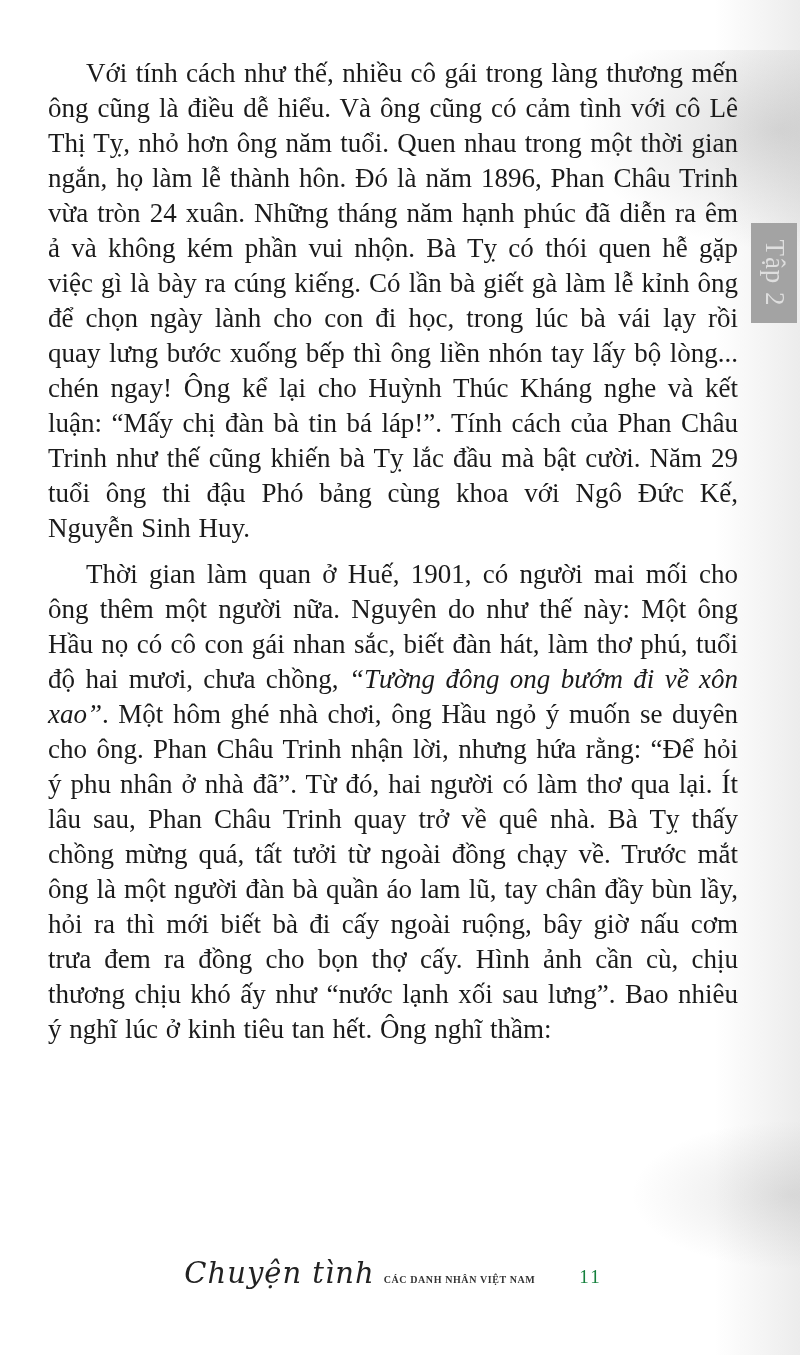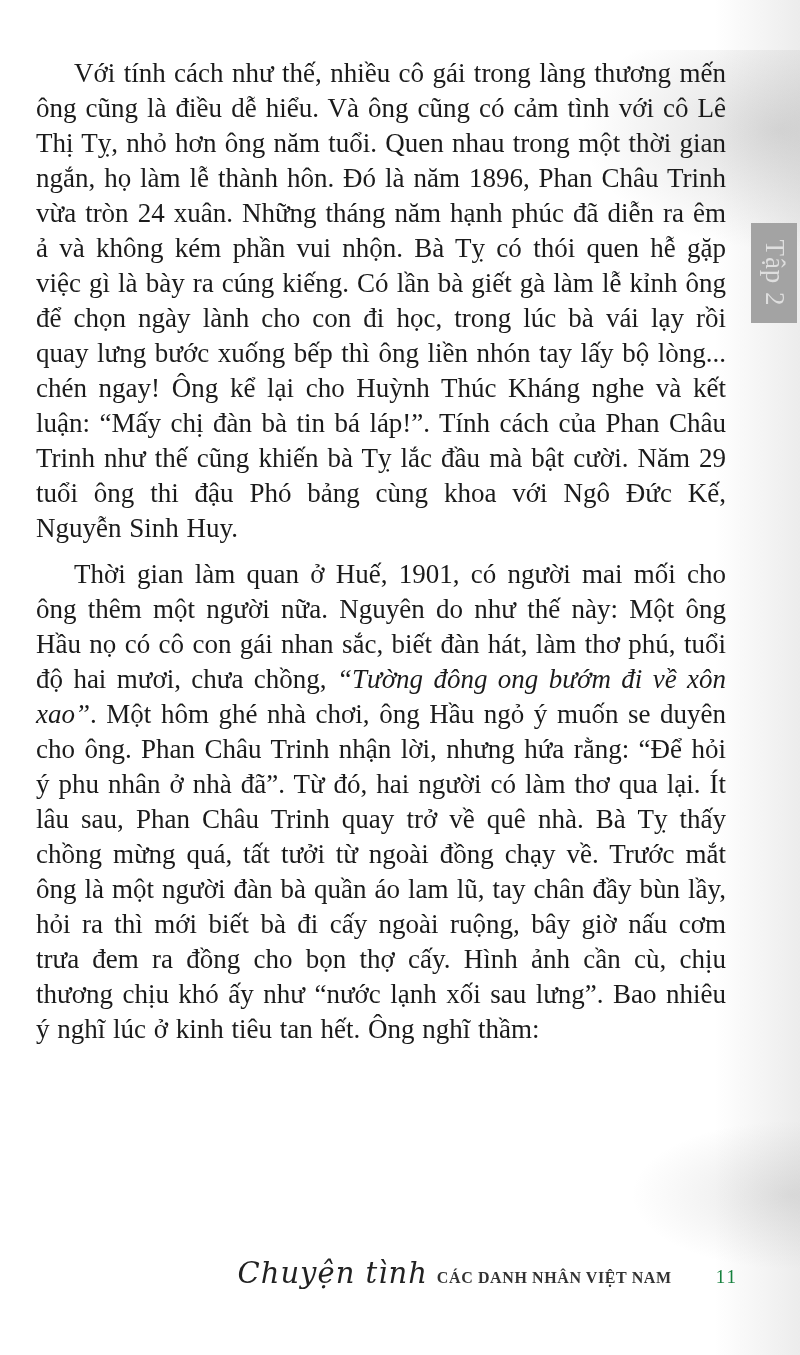--- a/index.html
+++ b/index.html
@@ -7,21 +7,21 @@
     width:800px; height:1355px;
     background:#ffffff;
     font-family:"Liberation Serif", serif;
     color:#1b1b1b;
     position:relative;
     overflow:hidden;
   }
 
   .content {
     position:absolute;
-    top:56px; left:36px;
+    top:56px; left:48px;
     width:690px;
   }
 
   .para {
     font-size:27px;
     line-height:35px;
     text-align:justify;
     text-indent:38px;
     margin:0 0 11px 0;
     word-spacing:1px;
@@ -66,31 +66,31 @@
     pointer-events:none;
   }
 
   
   .footer {
     position:absolute;
     top:1256px; left:48px;
     width:690px;
     display:flex;
     align-items:baseline;
-    justify-content:flex-end;
+    justify-content:center;
   }
   .title-script {
     font-family:"DejaVu Serif", serif;
     font-style:italic;
     font-size:29px;
     color:#222222;
     letter-spacing:1px;
   }
   .title-caps {
-    font-size:16px;
+    font-size:10px;
     font-weight:bold;
     letter-spacing:0.6px;
     color:#333333;
     margin-left:9px;
   }
   .page-num {
     margin-left:44px;
     font-size:19px;
     color:#15803d;
     letter-spacing:2px;

